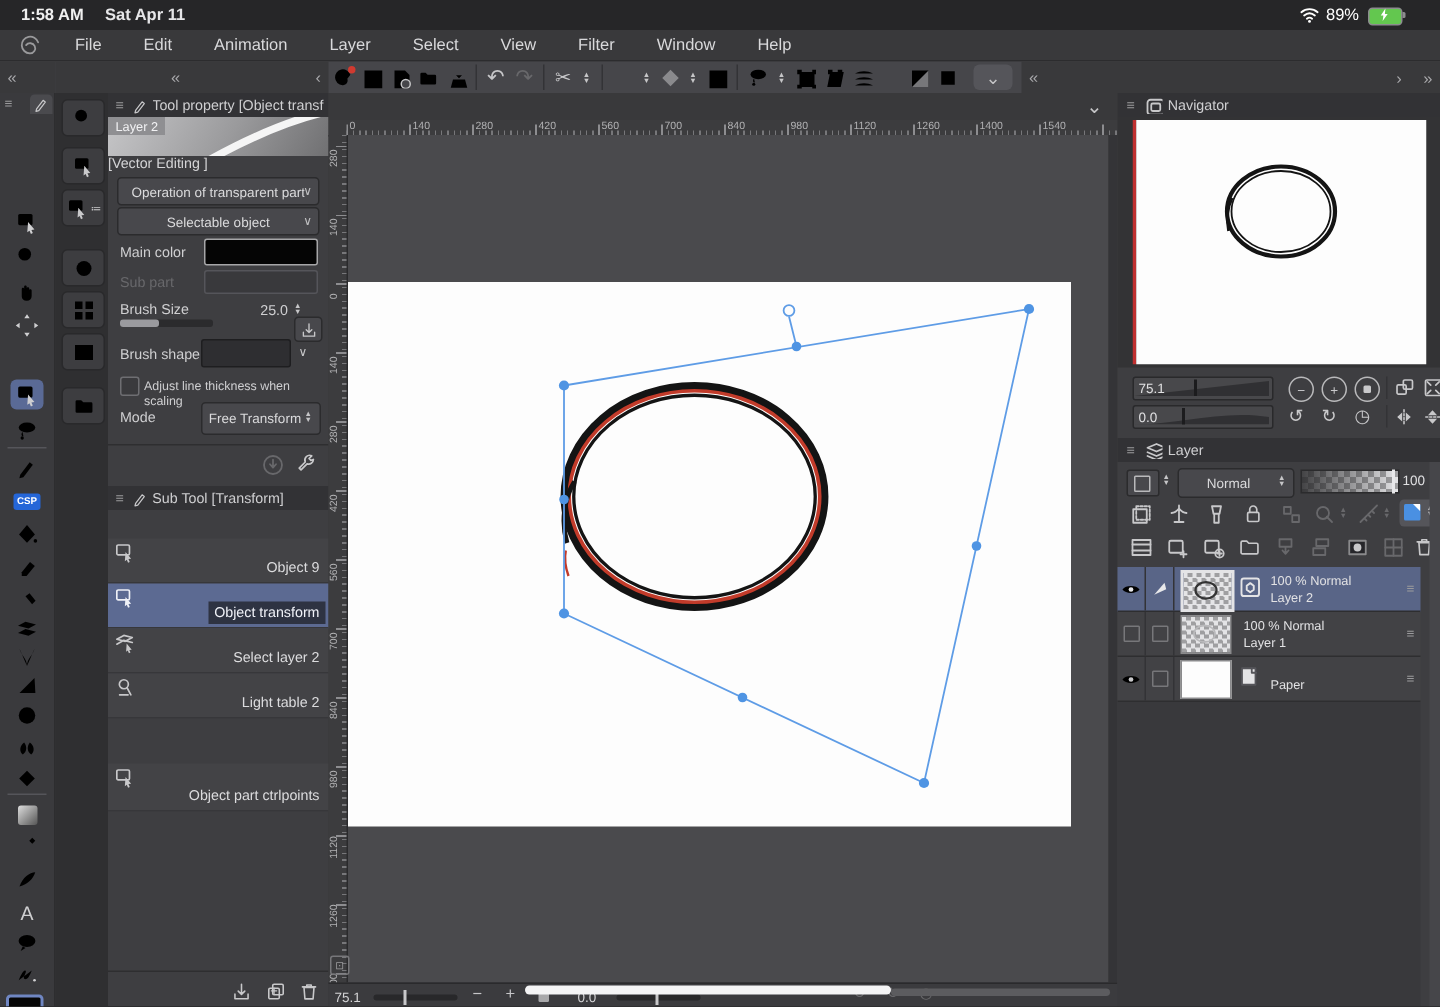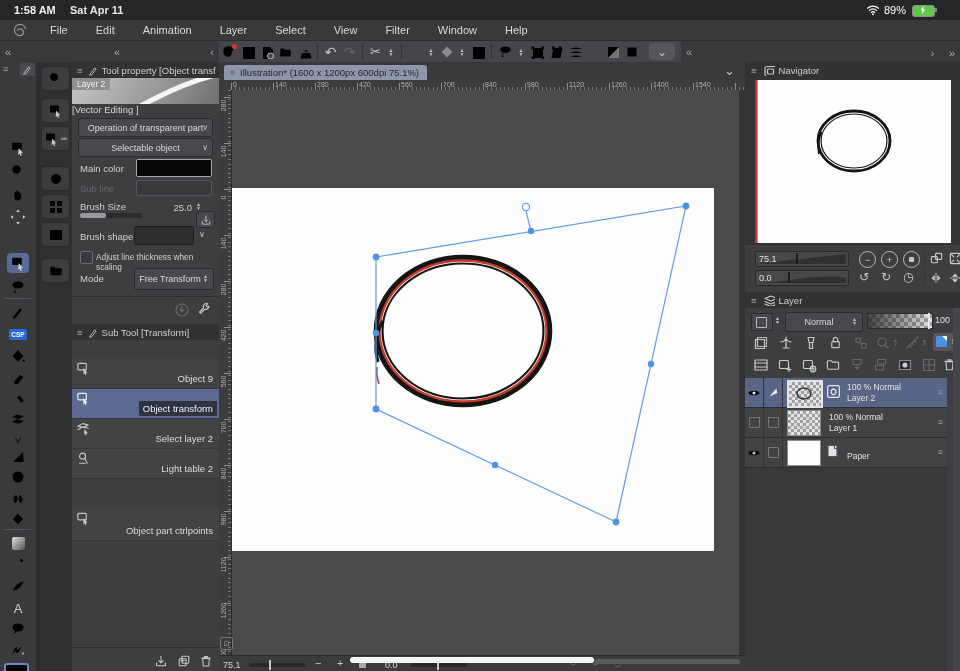--- a/index.html
+++ b/index.html
@@ -571,21 +571,21 @@
     <div class="dd" style="left:6px;top:56px;width:133px;height:17px">
       <span style="max-width:116px;white-space:nowrap;overflow:hidden">Operation of transparent part</span>
       <span class="car">∨</span>
     </div>
     <div class="dd" style="left:6px;top:76px;width:133px;height:17px">
       <span>Selectable object</span>
       <span class="car">∨</span>
     </div>
     <span class="lbl" style="left:8px;top:101px">Main color</span>
     <span class="abs" style="left:64px;top:97px;width:74px;height:16px;background:#050505;border:1px solid #a6a6a8;border-radius:2px"></span>
-    <span class="lbl dim" style="left:8px;top:121px">Sub line</span>
+    <span class="lbl dim" style="left:8px;top:121px">Sub part</span>
     <span class="abs" style="left:64px;top:118px;width:74px;height:14px;background:#39393c;border:1px solid #55555a;border-radius:2px"></span>
     <span class="lbl" style="left:8px;top:139px">Brush Size</span>
     <span class="lbl" style="left:94px;top:140px;width:26px;text-align:right">25.0</span>
     <span class="stepper" style="left:122px;top:140px">
         <span>▲</span>
         <span>▼</span>
       </span>
     <span class="abs" style="left:8px;top:151px;width:62px;height:5px;background:#2b2b2d;border-radius:2px">
       <span class="abs" style="left:0;top:0;width:26px;height:5px;background:#9a9a9e;border-radius:2px"></span>
     </span>
@@ -683,24 +683,20 @@
         </svg>
       </span>
     <span class="ic abs" style="left:127px;top:330px">
         <svg width="14" height="14">
           <use href="#trash"></use>
         </svg>
       </span>
   </div>
 
   <div id="doctabs" class="abs">
-    <div id="doctab">
-      <span style="width:5px;height:5px;border-radius:50%;background:#6f7787;margin-right:5px"></span>
-      <span>Illustration* (1600 x 1200px 600dpi 75.1%)</span>
-    </div>
     <span class="abs" style="right:10px;top:1px;font-size:13px;color:#c6c6c8">⌄</span>
   </div>
 
   <div class="abs" id="hruler" style="left:219px;top:80px;width:526px;height:10px;background:#3c3c3e;border-bottom:1px solid #2a2a2c">
     <div class="abs" style="left:12px;right:0;bottom:0;height:3px;background:repeating-linear-gradient(to right,#77777a 0 1px,transparent 1px 4.2px)"></div>
     <div class="abs" style="left:12px;right:0;bottom:0;height:7px;background:repeating-linear-gradient(to right,#8d8d90 0 1px,transparent 1px 42px)"></div>
   <span class="rulerlab" style="left: 14px; top: 1px;">0</span>
       <span class="rulerlab" style="left: 56px; top: 1px;">140</span>
       <span class="rulerlab" style="left: 98px; top: 1px;">280</span>
       <span class="rulerlab" style="left: 140px; top: 1px;">420</span>

